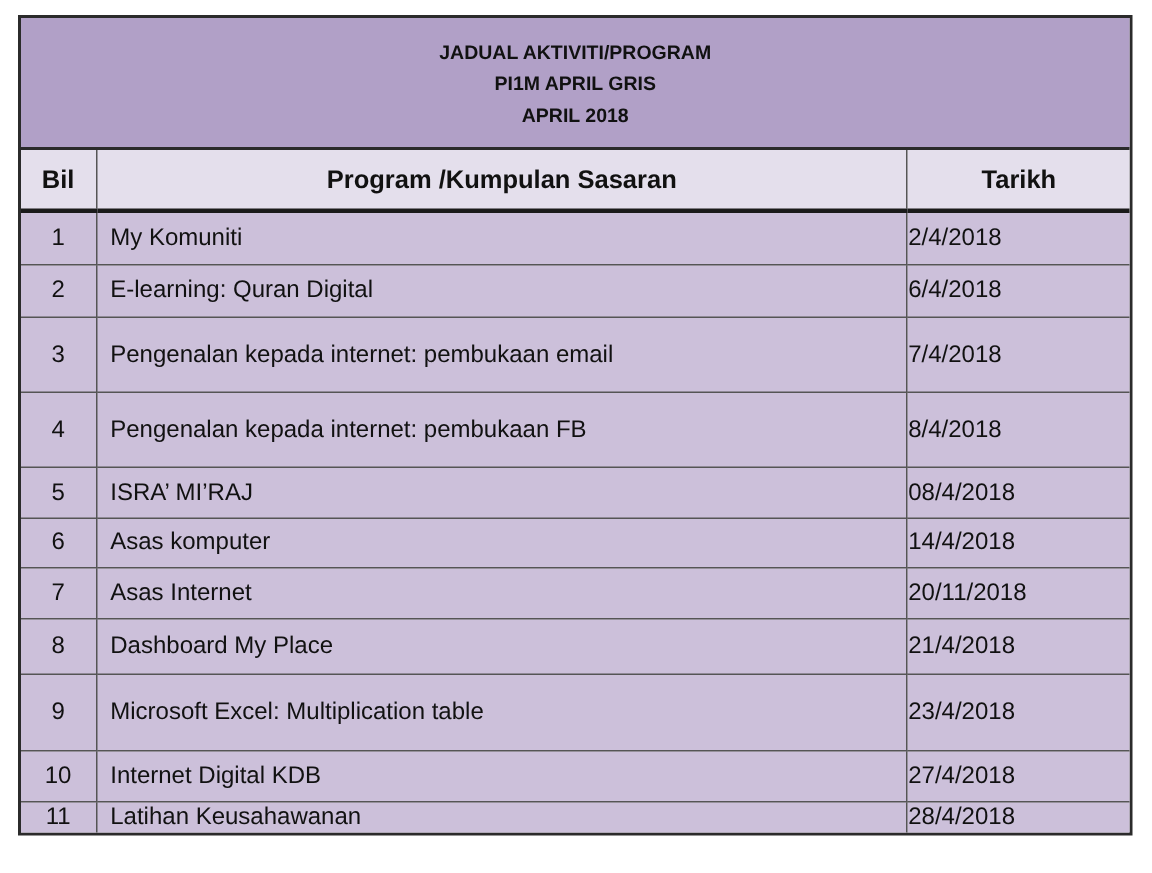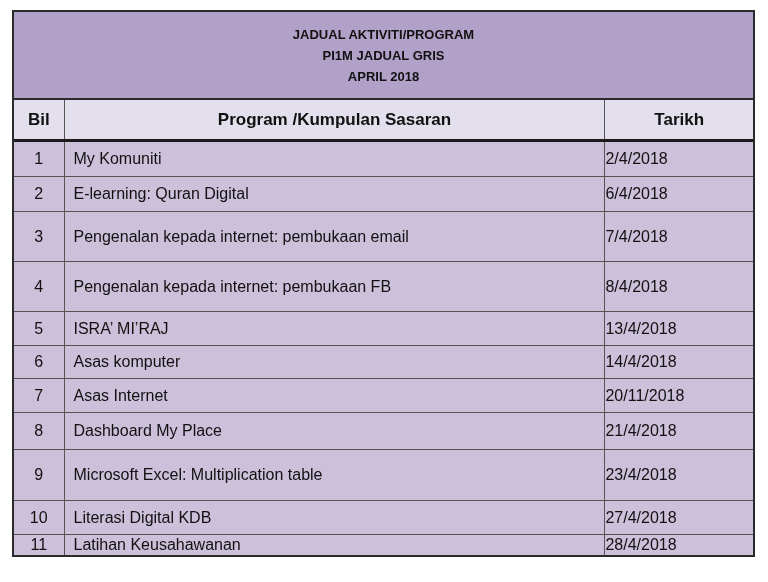--- a/index.html
+++ b/index.html
@@ -67,21 +67,21 @@
   <table>
     <colgroup>
       <col style="width:50px">
       <col>
       <col style="width:148px">
     </colgroup>
     <tbody id="tbody">
       <tr>
         <td colspan="3" class="title-cell">
           <span class="title-line">JADUAL AKTIVITI/PROGRAM</span>
-          <span class="title-line">PI1M JADUAL GRIS</span>
+          <span class="title-line">PI1M APRIL GRIS</span>
           <span class="title-line">APRIL 2018</span>
         </td>
       </tr>
       <tr class="hdr">
         <td class="c-bil">Bil</td>
         <td>Program /Kumpulan Sasaran</td>
         <td class="c-date">Tarikh</td>
       </tr>
     <tr class="row" style="height: 36px;">
           <td class="c-bil">1</td>
@@ -99,21 +99,21 @@
           <td class="c-date">7/4/2018</td>
         </tr>
         <tr class="row" style="height: 50px;">
           <td class="c-bil">4</td>
           <td class="c-prog">Pengenalan kepada internet: pembukaan FB</td>
           <td class="c-date">8/4/2018</td>
         </tr>
         <tr class="row" style="height: 34px;">
           <td class="c-bil">5</td>
           <td class="c-prog">ISRA’ MI’RAJ</td>
-          <td class="c-date">13/4/2018</td>
+          <td class="c-date">08/4/2018</td>
         </tr>
         <tr class="row" style="height: 33px;">
           <td class="c-bil">6</td>
           <td class="c-prog">Asas komputer</td>
           <td class="c-date">14/4/2018</td>
         </tr>
         <tr class="row" style="height: 34px;">
           <td class="c-bil">7</td>
           <td class="c-prog">Asas Internet</td>
           <td class="c-date">20/11/2018</td>
@@ -123,21 +123,21 @@
           <td class="c-prog">Dashboard My Place</td>
           <td class="c-date">21/4/2018</td>
         </tr>
         <tr class="row" style="height: 51px;">
           <td class="c-bil">9</td>
           <td class="c-prog">Microsoft Excel: Multiplication table</td>
           <td class="c-date">23/4/2018</td>
         </tr>
         <tr class="row" style="height: 34px;">
           <td class="c-bil">10</td>
-          <td class="c-prog">Literasi Digital KDB</td>
+          <td class="c-prog">Internet Digital KDB</td>
           <td class="c-date">27/4/2018</td>
         </tr>
         <tr class="row" style="height: 20px;">
           <td class="c-bil">11</td>
           <td class="c-prog">Latihan Keusahawanan</td>
           <td class="c-date">28/4/2018</td>
         </tr>
       </tbody>
   </table>
 </div>

